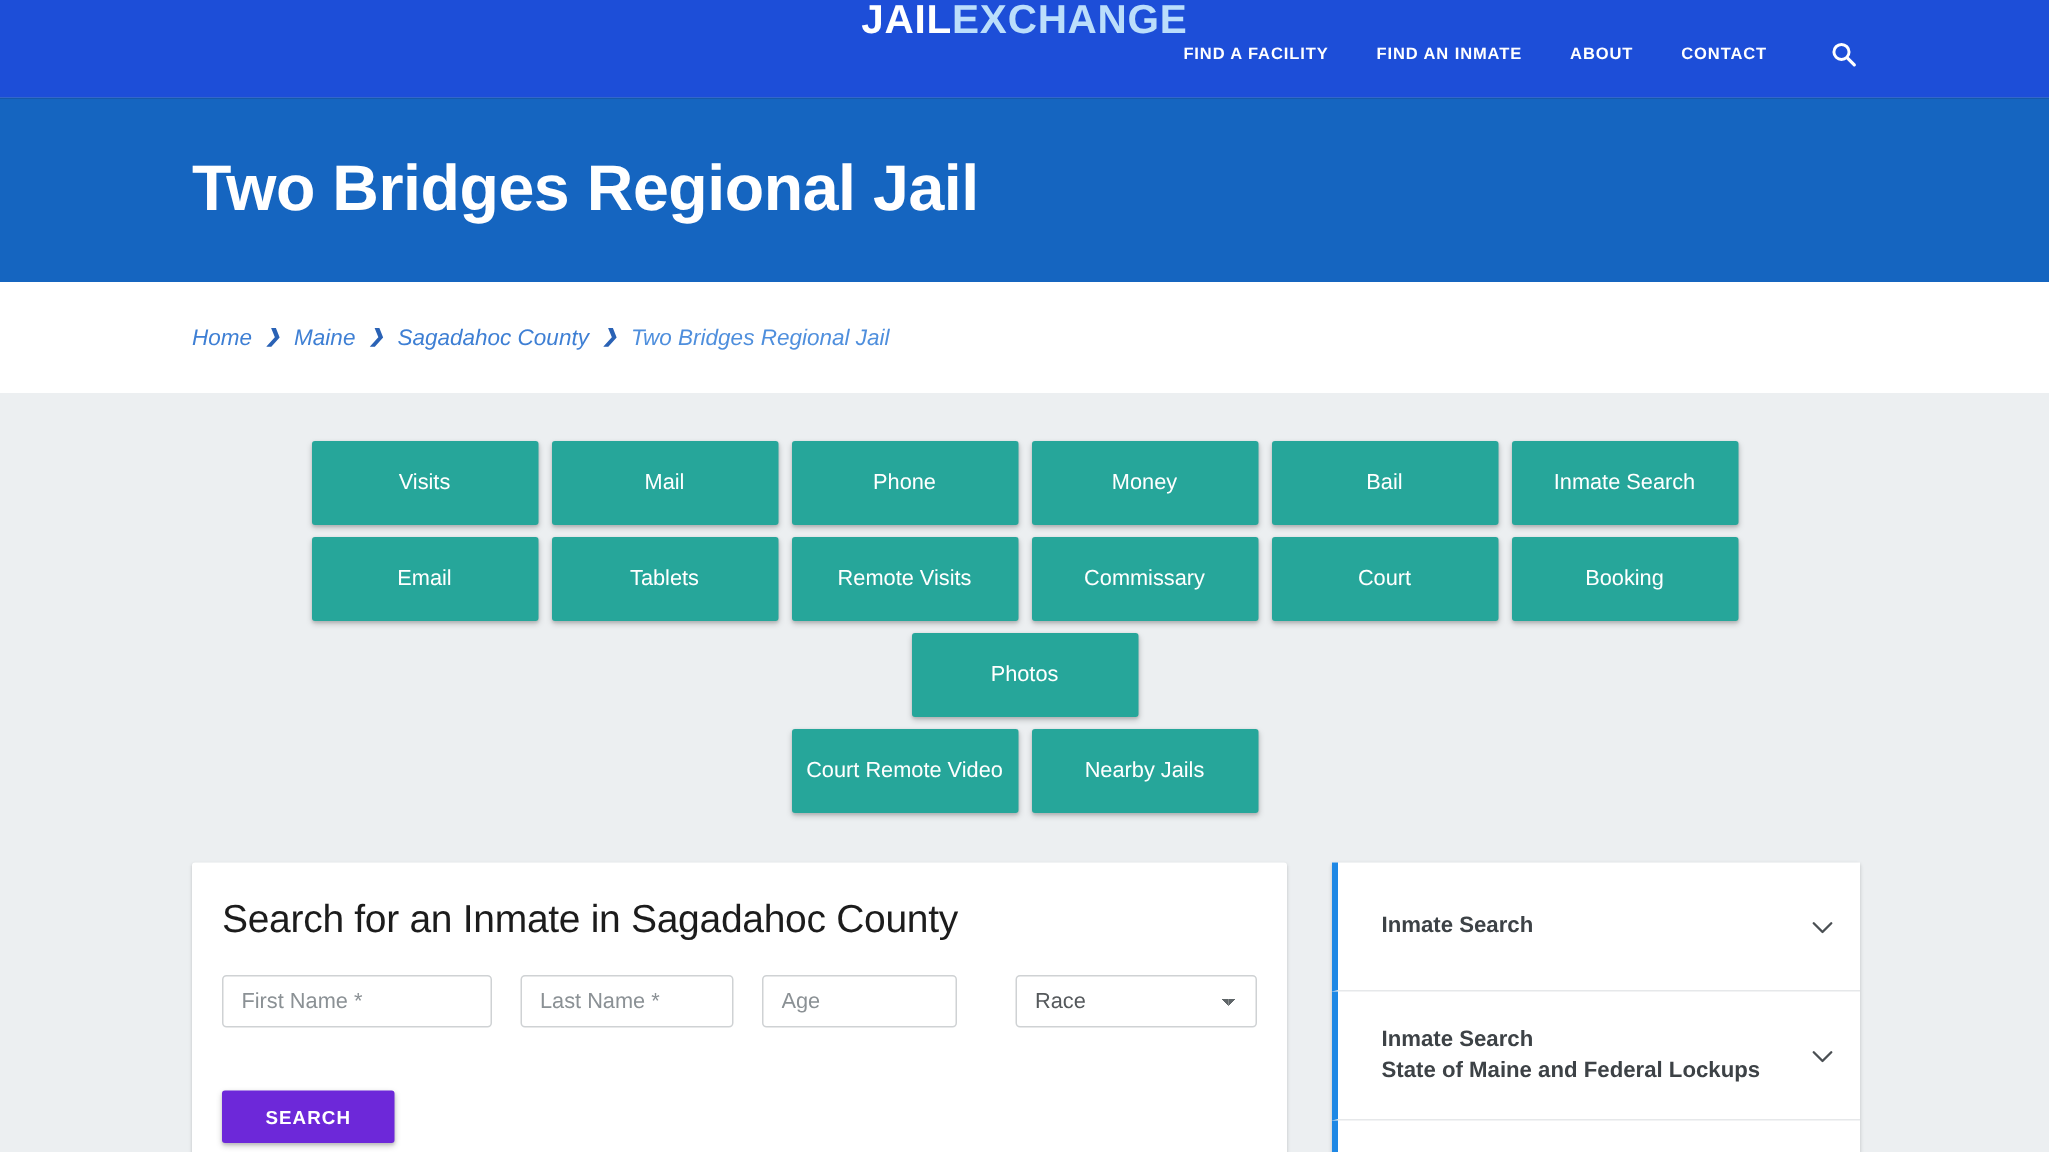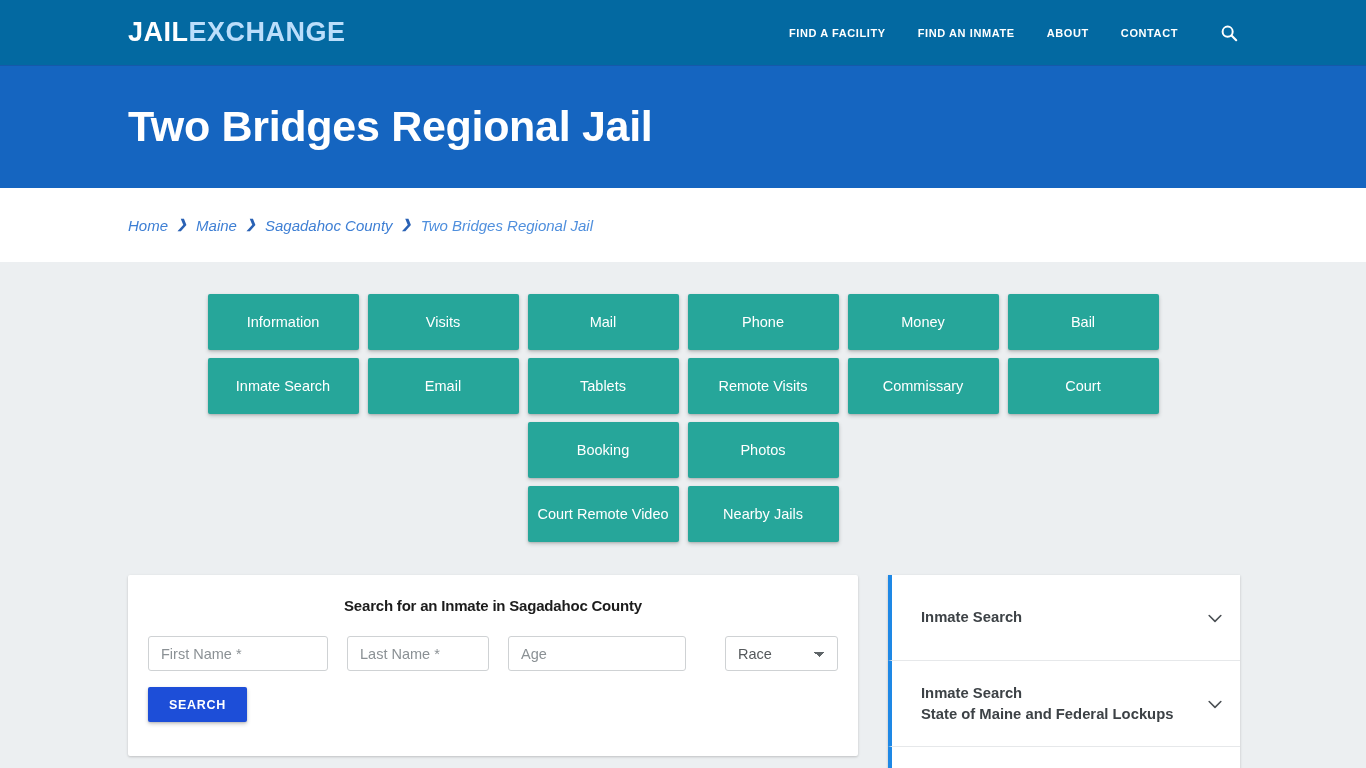--- a/index.html
+++ b/index.html
@@ -11,25 +11,26 @@
     height: 768px;
     overflow: hidden;
     background: #eceff1;
     font-family: "Liberation Sans", sans-serif;
     -webkit-font-smoothing: antialiased;
   }
 
   
   .site-header {
     height: 65px;
-    background: #0369a1;
+    background: #1d4ed8;
     display: flex;
     align-items: center;
     padding: 0 128px 0 128px;
     position: relative;
+    flex-direction: column;
   }
   .logo {
     font-size: 27px;
     font-weight: bold;
     letter-spacing: 0.5px;
     line-height: 1;
     white-space: nowrap;
     cursor: pointer;
   }
   .logo .jail { color: #ffffff; }
@@ -160,23 +161,23 @@
 
   .card {
     background: #ffffff;
     border-radius: 2px;
     box-shadow: 0 1px 3px rgba(0,0,0,.12), 0 1px 2px rgba(0,0,0,.08);
   }
 
   .search-card { padding: 22px 20px 34px 20px; }
   .search-title {
     margin: 0 0 22px 0;
-    text-align: center;
-    font-size: 15px;
-    font-weight: bold;
+    text-align: left;
+    font-size: 26px;
+    font-weight: normal;
     color: #1c1c1c;
     letter-spacing: -0.2px;
   }
   .search-fields {
     display: flex;
     gap: 19px;
     padding: 0 0 0 0;
   }
   .field {
     height: 35px;
@@ -185,41 +186,41 @@
     padding: 0 12px;
     font-size: 14.5px;
     color: #2f3336;
     font-family: "Liberation Sans", sans-serif;
     background: #ffffff;
     outline: none;
   }
   .field::placeholder { color: #8b9195; }
   .field-first { width: 180px; }
   .field-last  { width: 142px; }
-  .field-age   { width: 178px; }
+  .field-age   { width: 130px; }
   .field-race  {
     width: 162px;
     appearance: none;
     -webkit-appearance: none;
     background-image:
       linear-gradient(45deg, transparent 50%, #5f6568 50%),
       linear-gradient(135deg, #5f6568 50%, transparent 50%);
     background-position:
       calc(100% - 18px) 15px,
       calc(100% - 13px) 15px;
     background-size: 5px 5px, 5px 5px;
     background-repeat: no-repeat;
     color: #55595c;
     margin-left: 20px;
   }
   .search-submit {
-    margin-top: 16px;
-    width: 99px;
+    margin-top: 42px;
+    width: 115px;
     height: 35px;
-    background: #1d4ed8;
+    background: #6d28d9;
     color: #ffffff;
     border: none;
     border-radius: 2px;
     font-size: 12.5px;
     font-weight: bold;
     letter-spacing: 0.7px;
     cursor: pointer;
     box-shadow: 0 2px 4px rgba(0,0,0,.2), 0 1px 2px rgba(0,0,0,.12);
     font-family: "Liberation Sans", sans-serif;
   }
@@ -288,21 +289,20 @@
     <a class="crumb">Sagadahoc County</a>
     <span class="crumb-sep">❯</span>
     <a class="crumb current">Two Bridges Regional Jail</a>
   </nav>
 </div>
 
 <main class="page-body">
 
   <div>
     <div class="tile-grid">
-      <button class="tile">Information</button>
       <button class="tile">Visits</button>
       <button class="tile">Mail</button>
       <button class="tile">Phone</button>
       <button class="tile">Money</button>
       <button class="tile">Bail</button>
       <button class="tile">Inmate Search</button>
 
       <button class="tile">Email</button>
       <button class="tile">Tablets</button>
       <button class="tile">Remote Visits</button>

